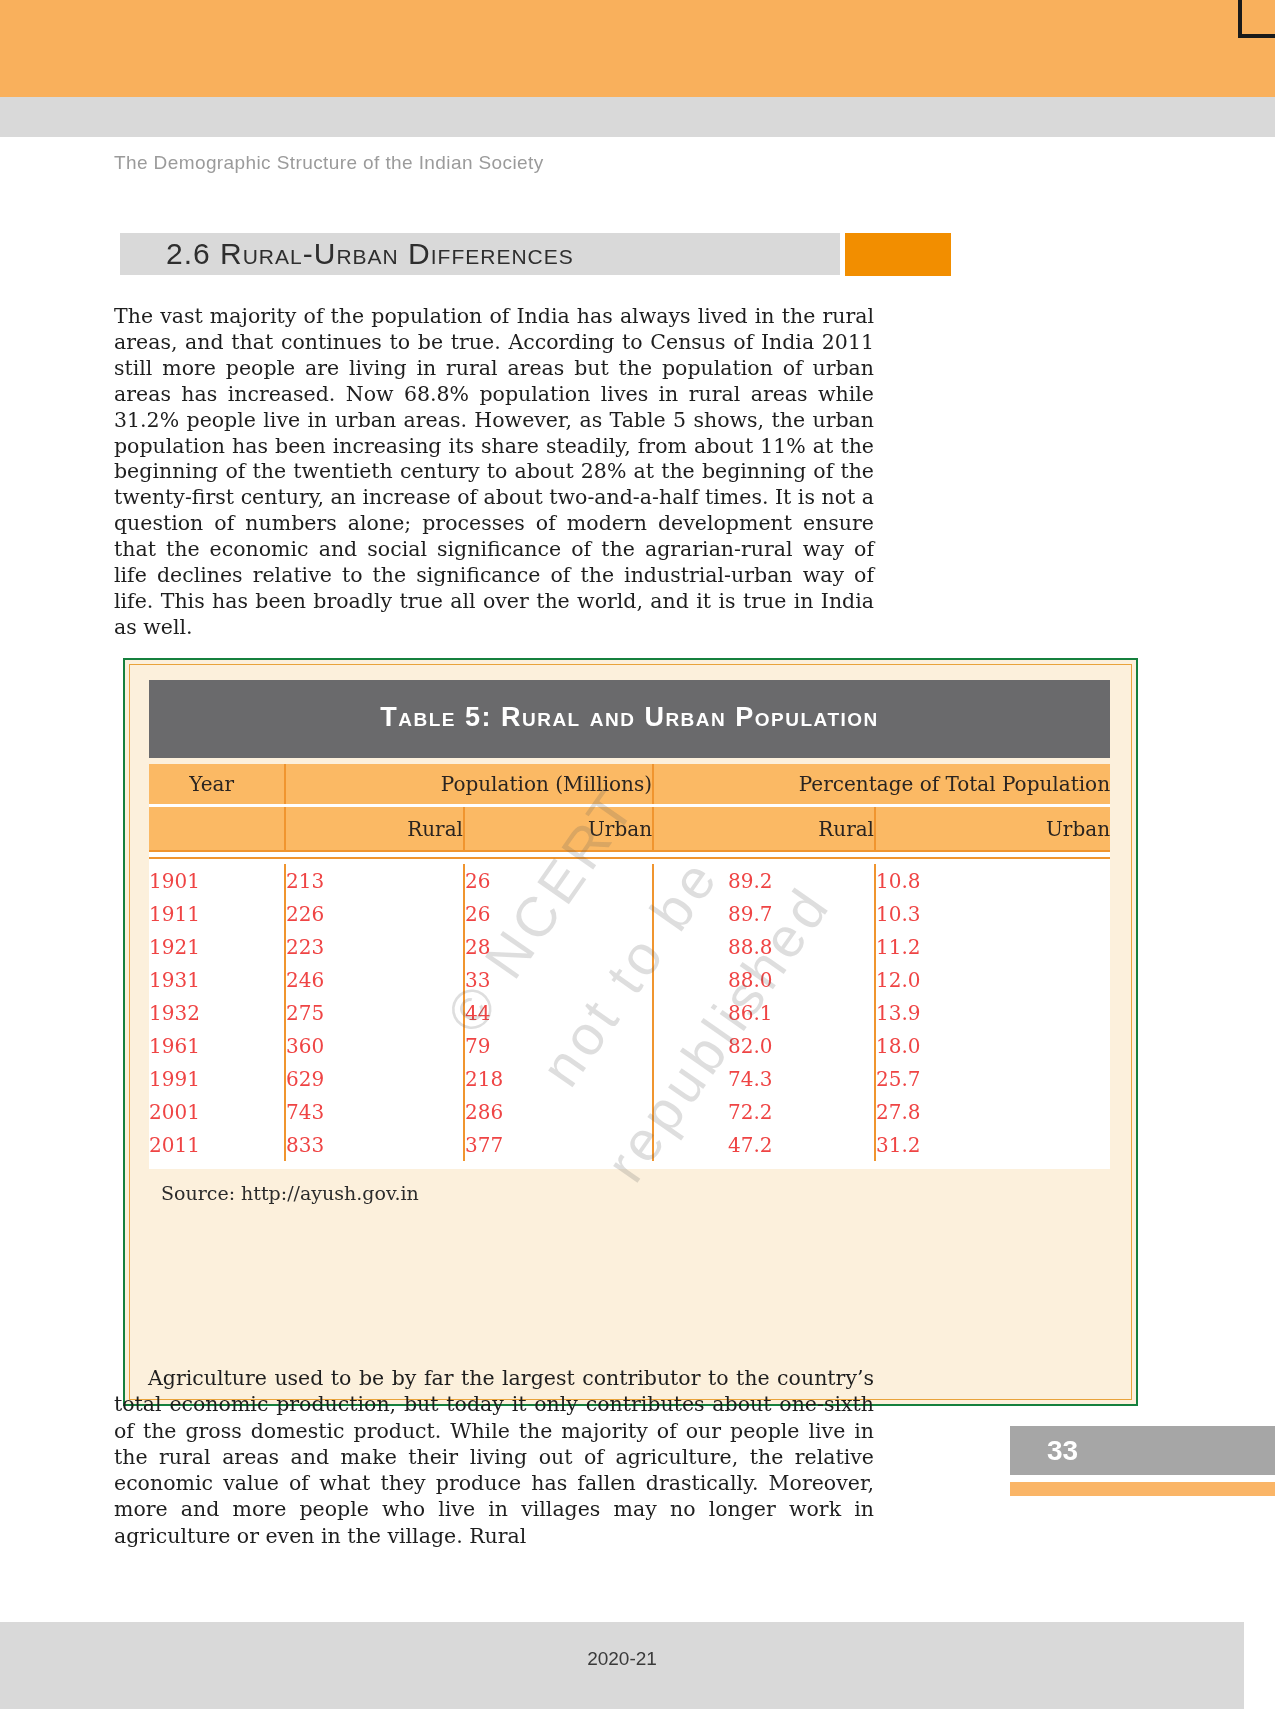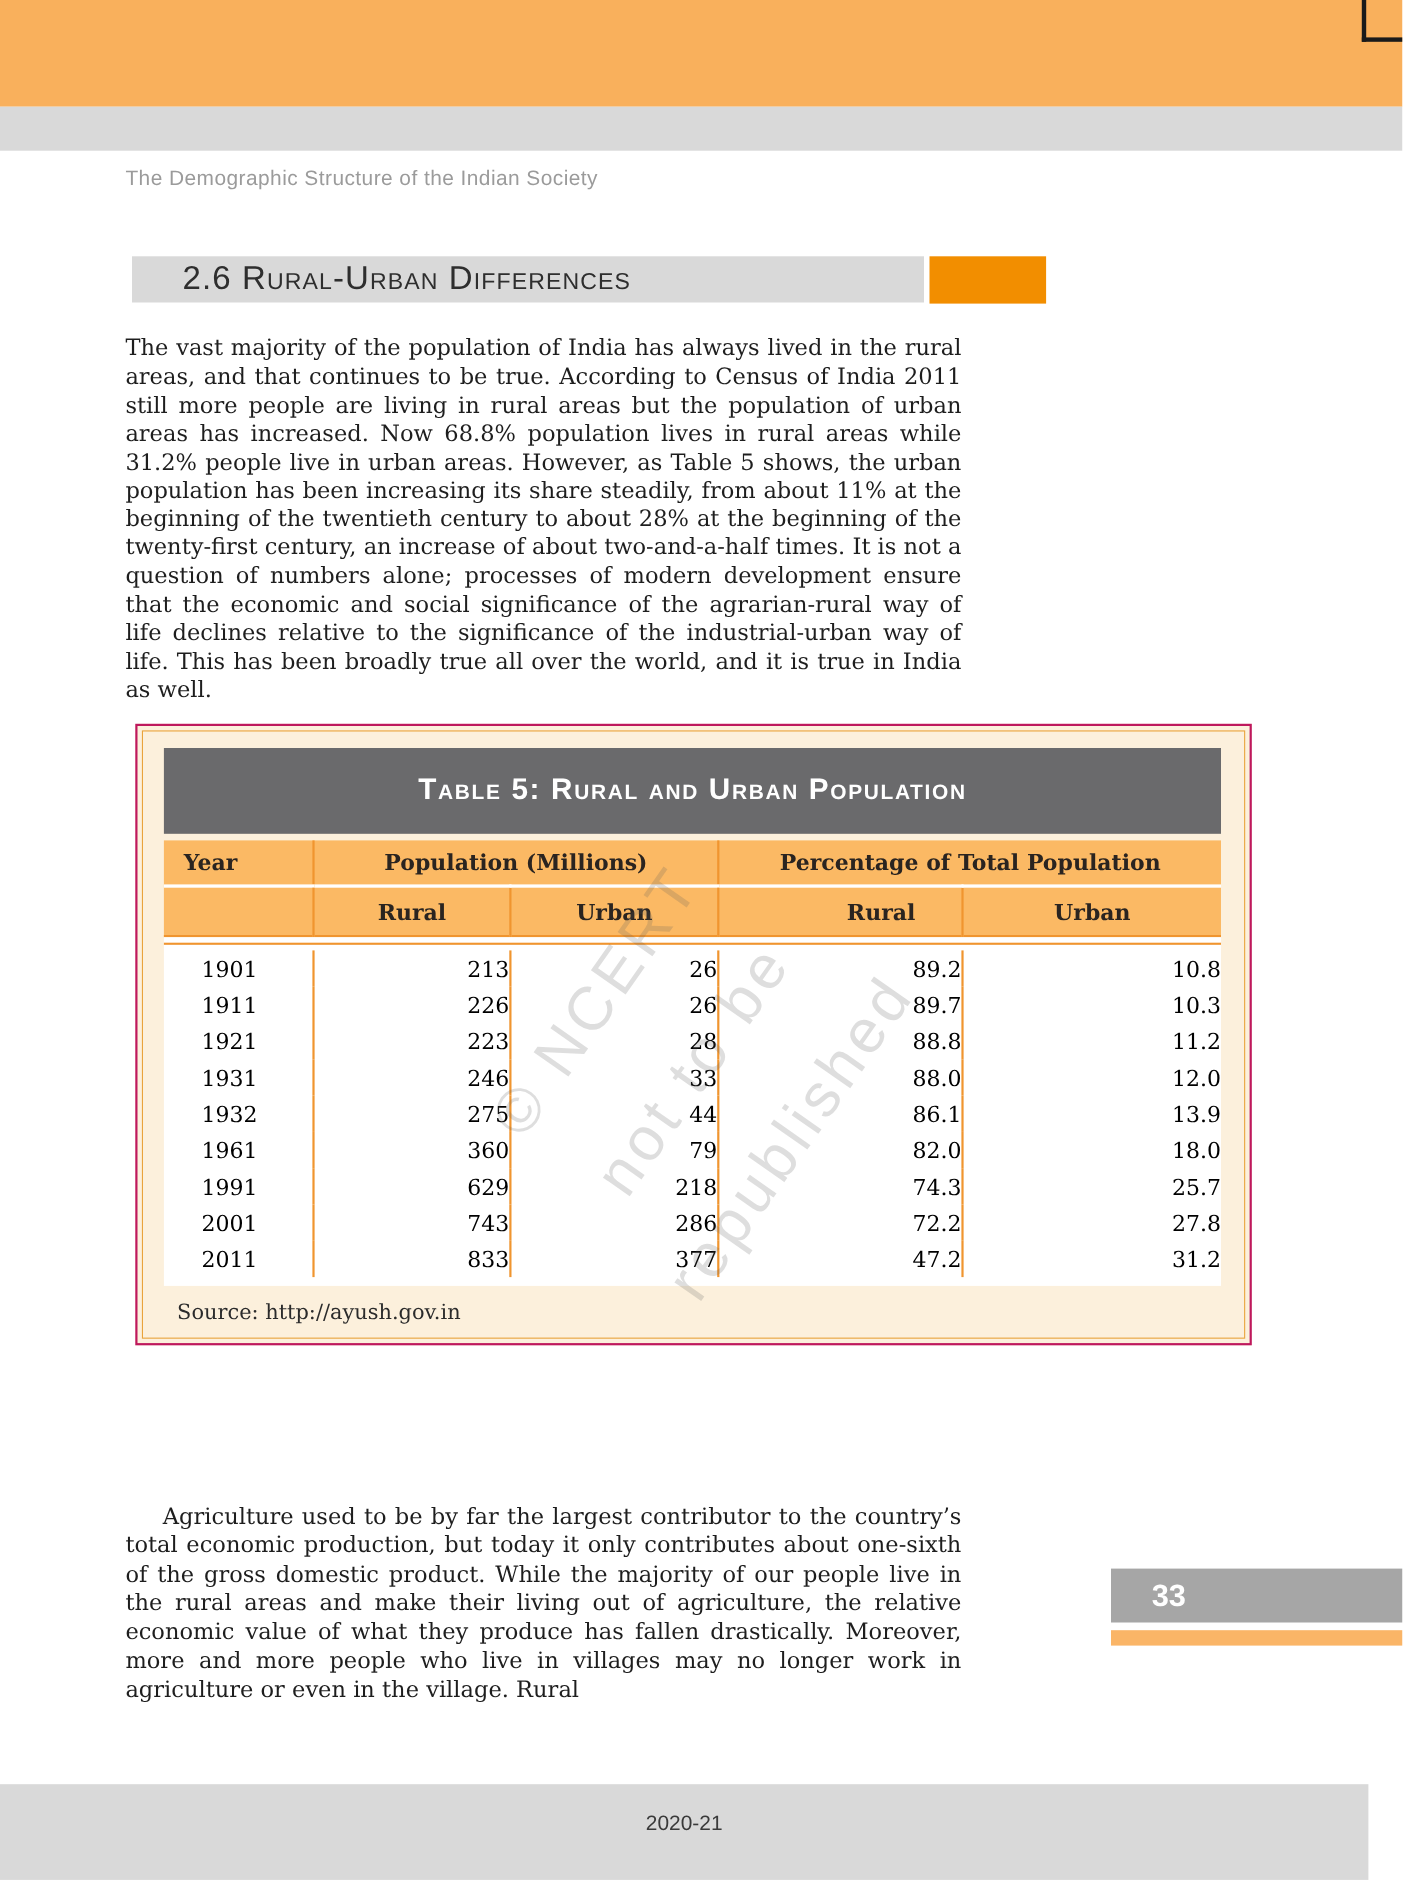--- a/index.html
+++ b/index.html
@@ -22,37 +22,37 @@
     font-size:30px;color:#2E2E2E;line-height:42px;padding-left:46px;letter-spacing:1px;font-weight:400;}
   .heading-box{position:absolute;left:845px;top:233px;width:106px;height:43px;background:#F28E00;}
 
   
   .para{position:absolute;left:114px;width:760px;text-align:justify;
     font-size:20.5px;line-height:25.9px;color:#1E1E1E;margin-top:19px;}
   #p1{top:285px;}
   #p2{top:1346px;text-indent:34px;line-height:26.3px;}
 
   
-  .table-frame{position:absolute;left:123px;top:658px;width:1015px;height:565px;
-    box-sizing:border-box;border:2px solid #be185d;background:#FCF0DC;padding:4px;}
+  .table-frame{position:absolute;left:123px;top:658px;width:1015px;height:748px;
+    box-sizing:border-box;border:2px solid #15803d;background:#FCF0DC;padding:4px;}
   .table-inner{box-sizing:border-box;width:100%;height:100%;
     border:1px solid #E9A33B;padding:15px 16px 0 19px;background:#FCF0DC;}
   .tbl-title{width:961px;height:78px;background:#6A6A6C;color:#ffffff;
     font-family:"Liberation Sans",sans-serif;font-variant:small-caps;font-weight:700;
     font-size:27px;letter-spacing:1.5px;text-align:center;line-height:74px;margin-bottom:6px;}
   table{border-collapse:collapse;table-layout:fixed;width:961px;}
   col.w0{width:136px;}col.w1{width:179px;}col.w2{width:189px;}col.w3{width:222px;}col.w4{width:235px;}
   .hdr-table{background:#FBB964;border-bottom:2px solid #F0952F;}
-  .hdr-table td{font-weight:700;font-size:20px;color:#2A2420;text-align:center;padding:0;}
+  .hdr-table td{font-weight:400;font-size:20px;color:#2A2420;text-align:right;padding:0;}
   .hdr-table .h1 td{height:40px;border-bottom:3px solid #ffffff;}
   .hdr-table .h2 td{height:43px;}
   .bl{border-left:2px solid #F0952F;}
   .rule-gap{width:961px;height:5px;background:#ffffff;border-bottom:2px solid #F0952F;}
   .white-box{width:961px;background:#ffffff;padding:5px 0 8px 0;}
-  .data-table td{height:33px;font-size:20px;color:#000000;text-align:right;padding:0;margin-left:24px;}
+  .data-table td{height:33px;font-size:20px;color:#ef4444;text-align:left;padding:0;margin-left:24px;}
   .data-table td + td{border-left:2px solid #F0952F;}
   td.c0,.hdr-table .h1 .year{padding-right:50px;}
   td.c3, .hdr-table .h2 .c3h{padding-left:74px;}
   .tbl-source{margin-top:13px;padding-left:12px;font-size:19px;color:#2B2B2B;}
 
   
   .watermark{position:absolute;left:320px;top:810px;width:620px;text-align:center;
     transform:rotate(-55deg);font-family:"Liberation Sans",sans-serif;
     font-size:56px;letter-spacing:5px;line-height:108px;color:rgba(90,90,90,0.20);
     pointer-events:none;z-index:5;}

